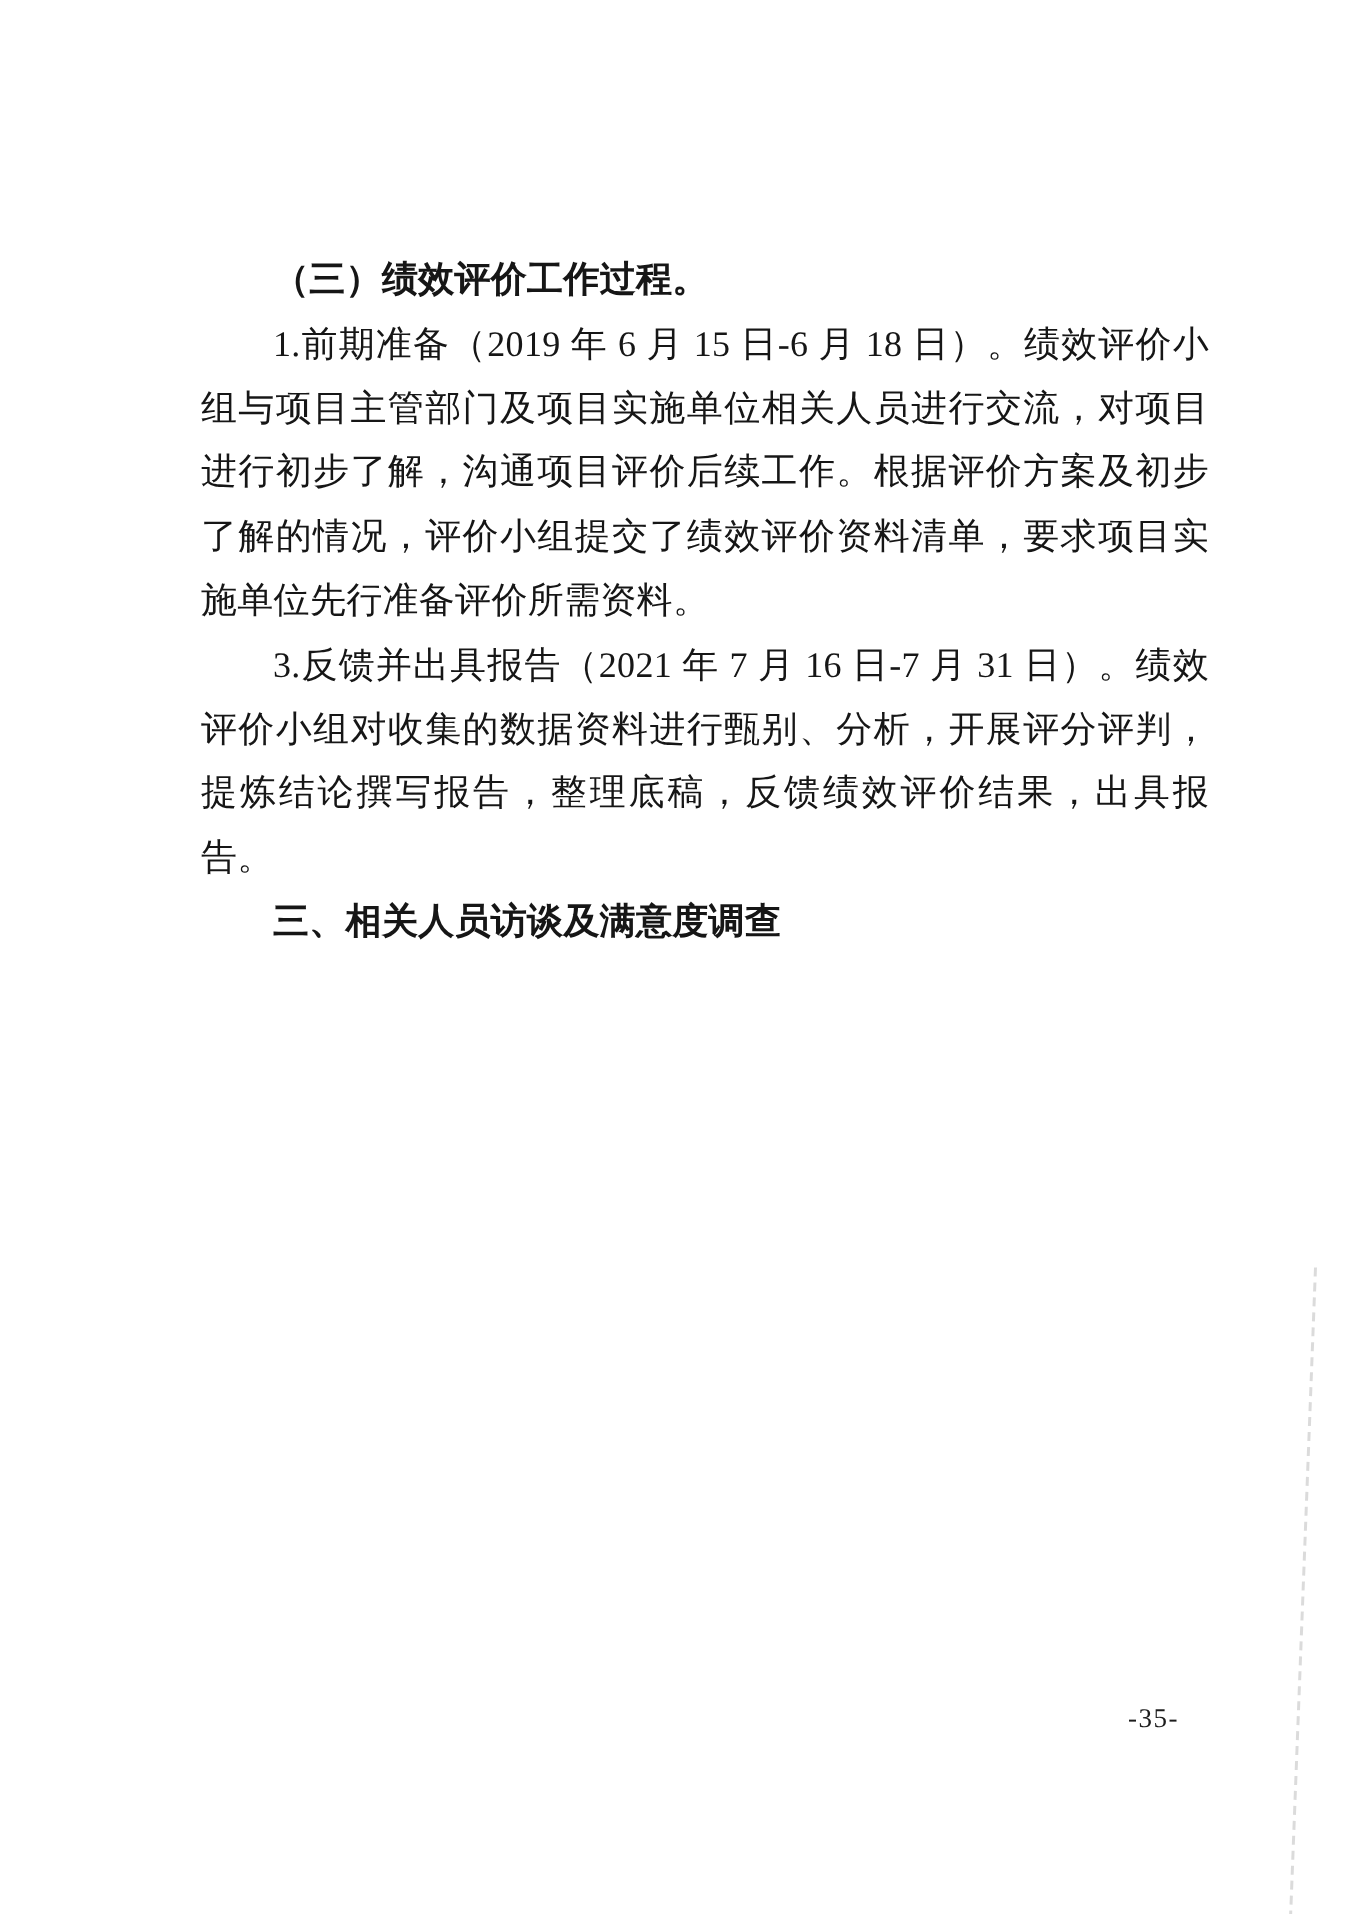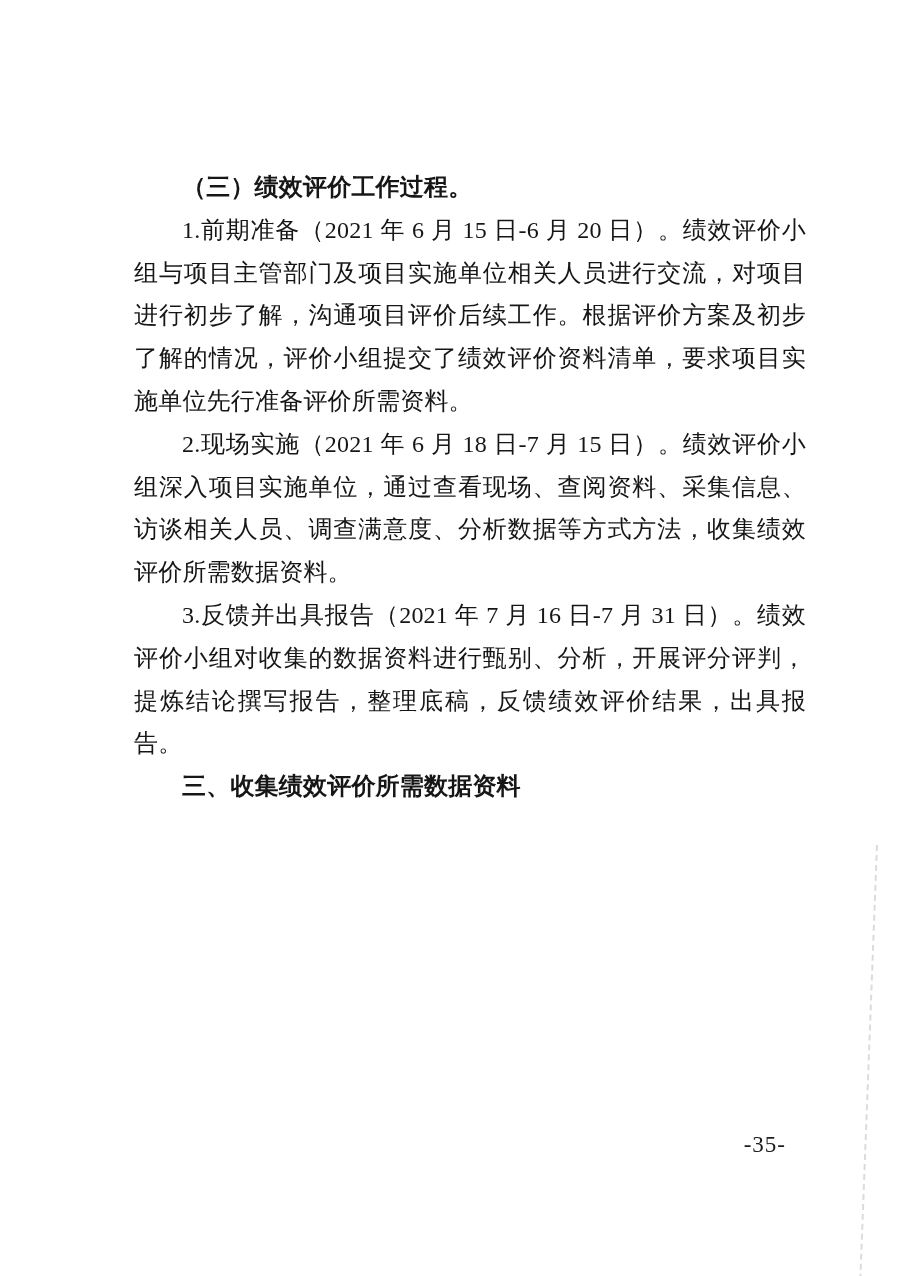--- a/index.html
+++ b/index.html
@@ -34,21 +34,21 @@
   }
   .doc-para {
     margin: 0;
     text-indent: 2em;
     font-weight: 400;
   }
   .page-number {
     position: absolute;
     top: 1128px;
     right: 114px;
-    font-size: 23px;
+    font-size: 18px;
     line-height: 34px;
     color: #1c1c1c;
     letter-spacing: 1px;
   }
   
   .scan-artifact {
     position: absolute;
     top: 845px;
     right: 22px;
     height: 445px;
@@ -61,27 +61,26 @@
 </style>
 </head>
 <body>
 
 <div class="page">
 
   <div class="content">
     <p class="doc-heading">（三）绩效评价工作过程。</p>
 
 
-    <p class="doc-para">1.前期准备（2021 年 6 月 15 日-6 月 20 日）。绩效评价小组与项目主管部门及项目实施单位相关人员进行交流，对项目进行初步了解，沟通项目评价后续工作。根据评价方案及初步了解的情况，评价小组提交了绩效评价资料清单，要求项目实施单位先行准备评价所需资料。</p>
+    <p class="doc-para">1.前期准备（2019 年 6 月 15 日-6 月 18 日）。绩效评价小组与项目主管部门及项目实施单位相关人员进行交流，对项目进行初步了解，沟通项目评价后续工作。根据评价方案及初步了解的情况，评价小组提交了绩效评价资料清单，要求项目实施单位先行准备评价所需资料。</p>
 
-    <p class="doc-para">2.现场实施（2021 年 6 月 18 日-7 月 15 日）。绩效评价小组深入项目实施单位，通过查看现场、查阅资料、采集信息、访谈相关人员、调查满意度、分析数据等方式方法，收集绩效评价所需数据资料。</p>
 
     <p class="doc-para">3.反馈并出具报告（2021 年 7 月 16 日-7 月 31 日）。绩效评价小组对收集的数据资料进行甄别、分析，开展评分评判，提炼结论撰写报告，整理底稿，反馈绩效评价结果，出具报告。</p>
 
-    <p class="doc-heading">三、收集绩效评价所需数据资料</p>
+    <p class="doc-heading">三、相关人员访谈及满意度调查</p>
 
   </div>
 
   <div class="page-number">-35-</div>
 
   <div class="scan-artifact"></div>
 
 </div>
 
 </body></html>

